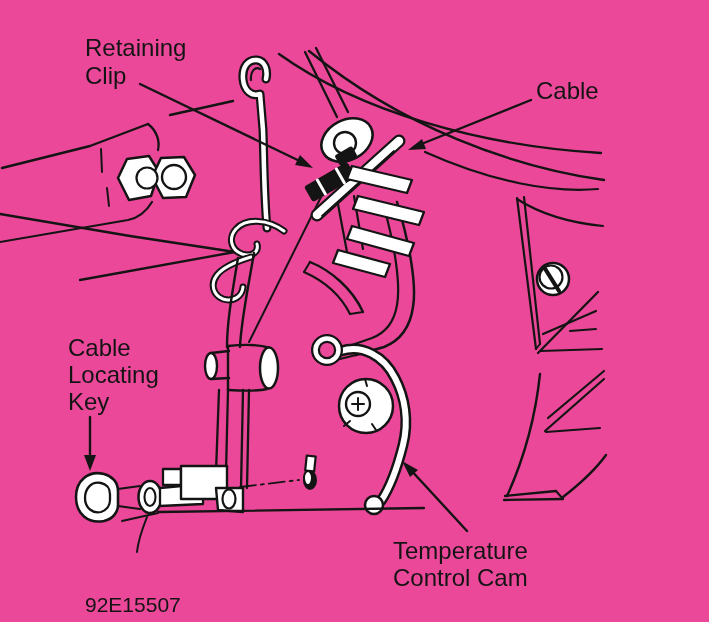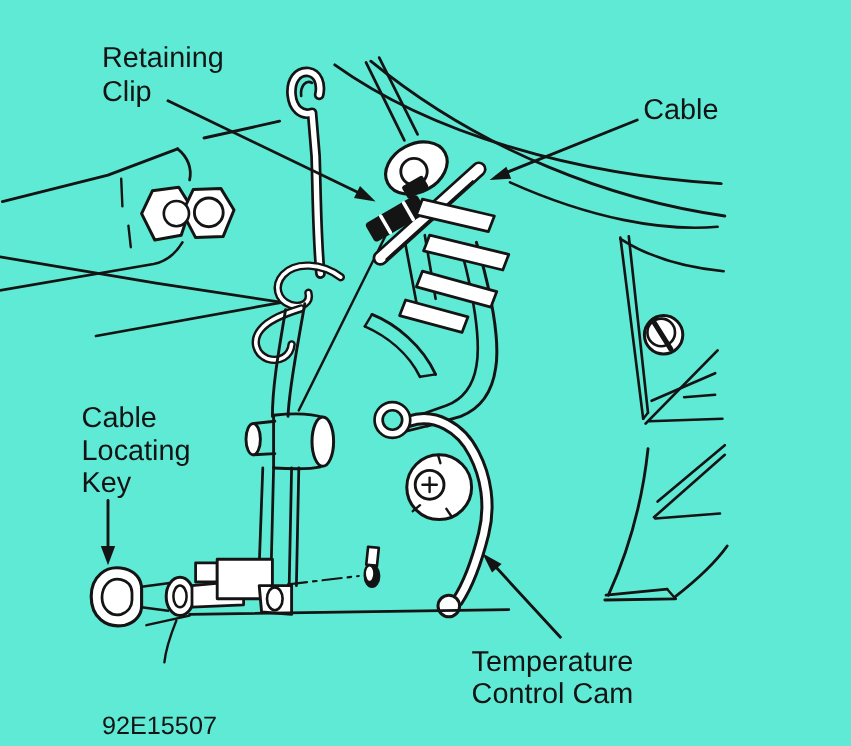--- a/index.html
+++ b/index.html
@@ -1,17 +1,17 @@
 <!DOCTYPE html>
 <html><head>
 <meta charset="utf-8">
 <style>
   html,body{margin:0;padding:0;background:#ffffff;}
   .stage{
-    position:relative;width:709px;height:622px;background:#5eead4;overflow:hidden;
+    position:relative;width:709px;height:622px;background:#ec4899;overflow:hidden;
     font-family:"Liberation Sans", sans-serif;
   }
   svg{display:block}
   .callout-text{
     font-family:"Liberation Sans", sans-serif;
     font-size:24px;fill:#141414;
   }
   .fig-num{
     font-family:"Liberation Sans", sans-serif;
     font-size:21px;fill:#141414;

